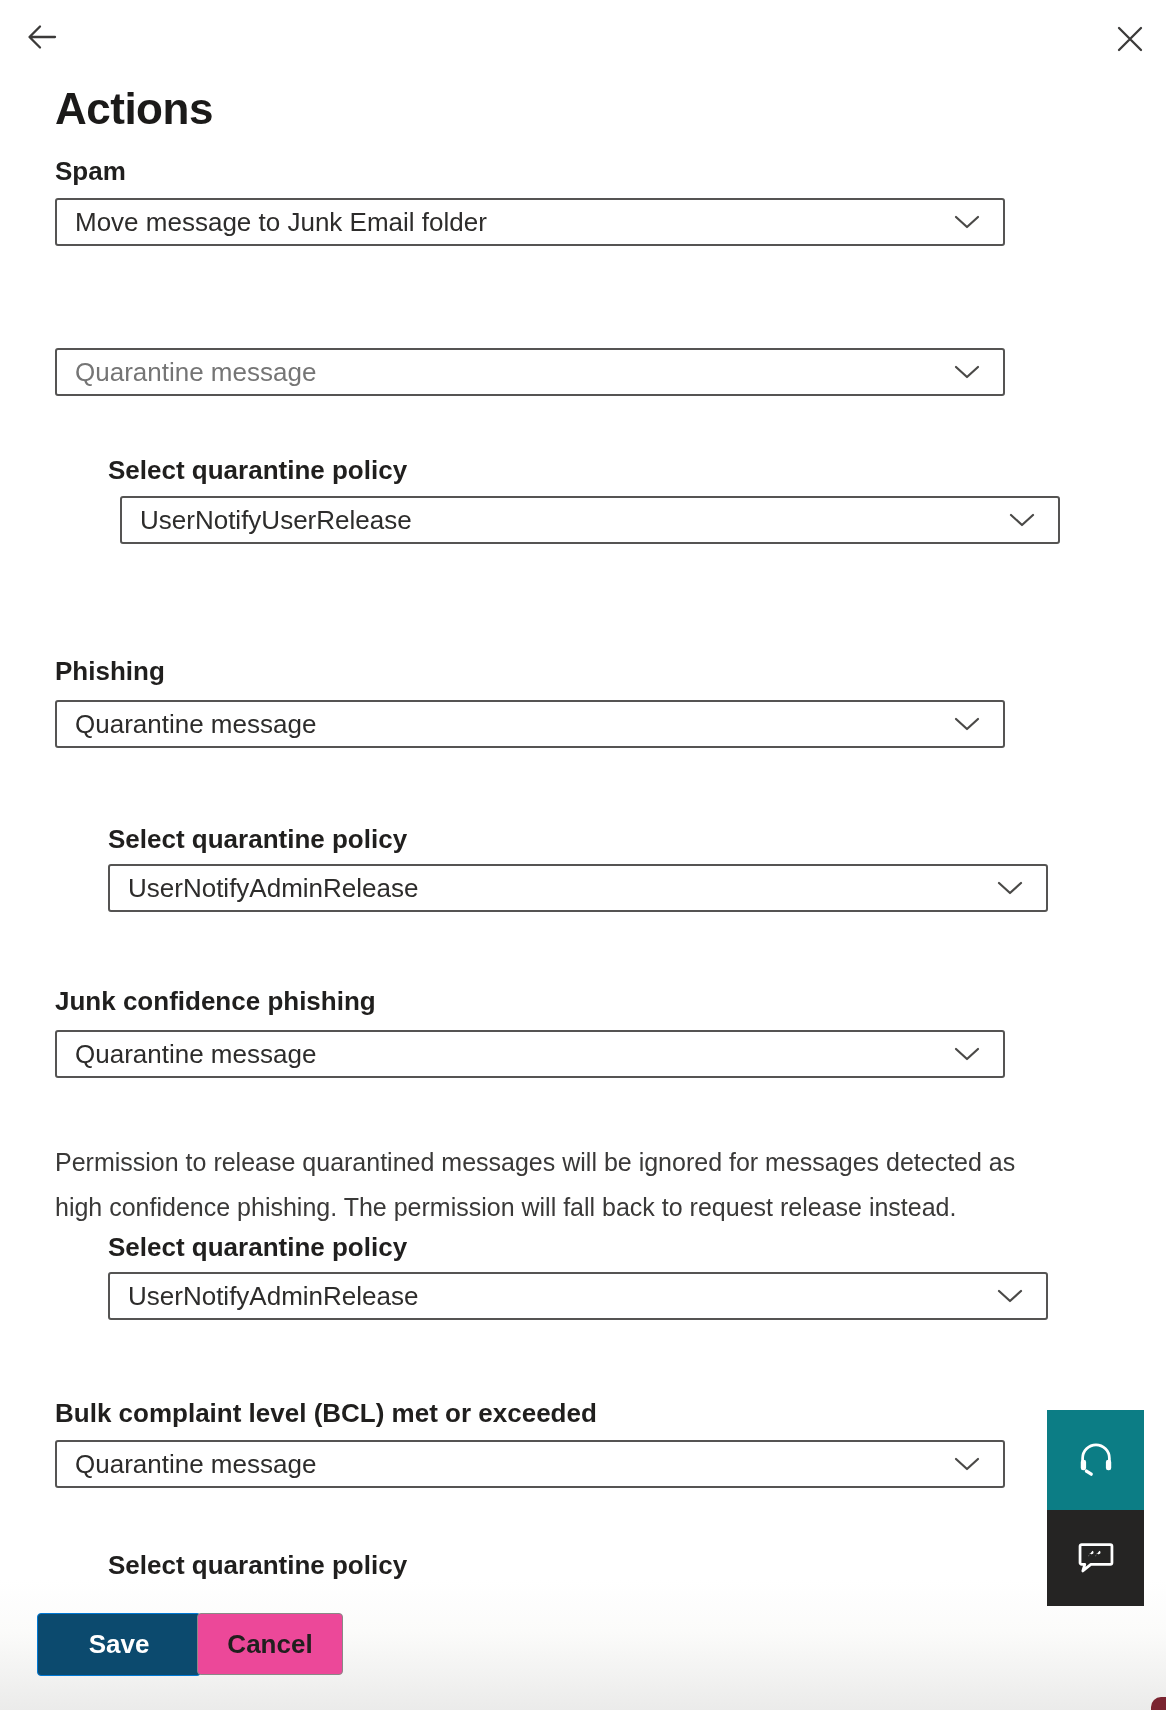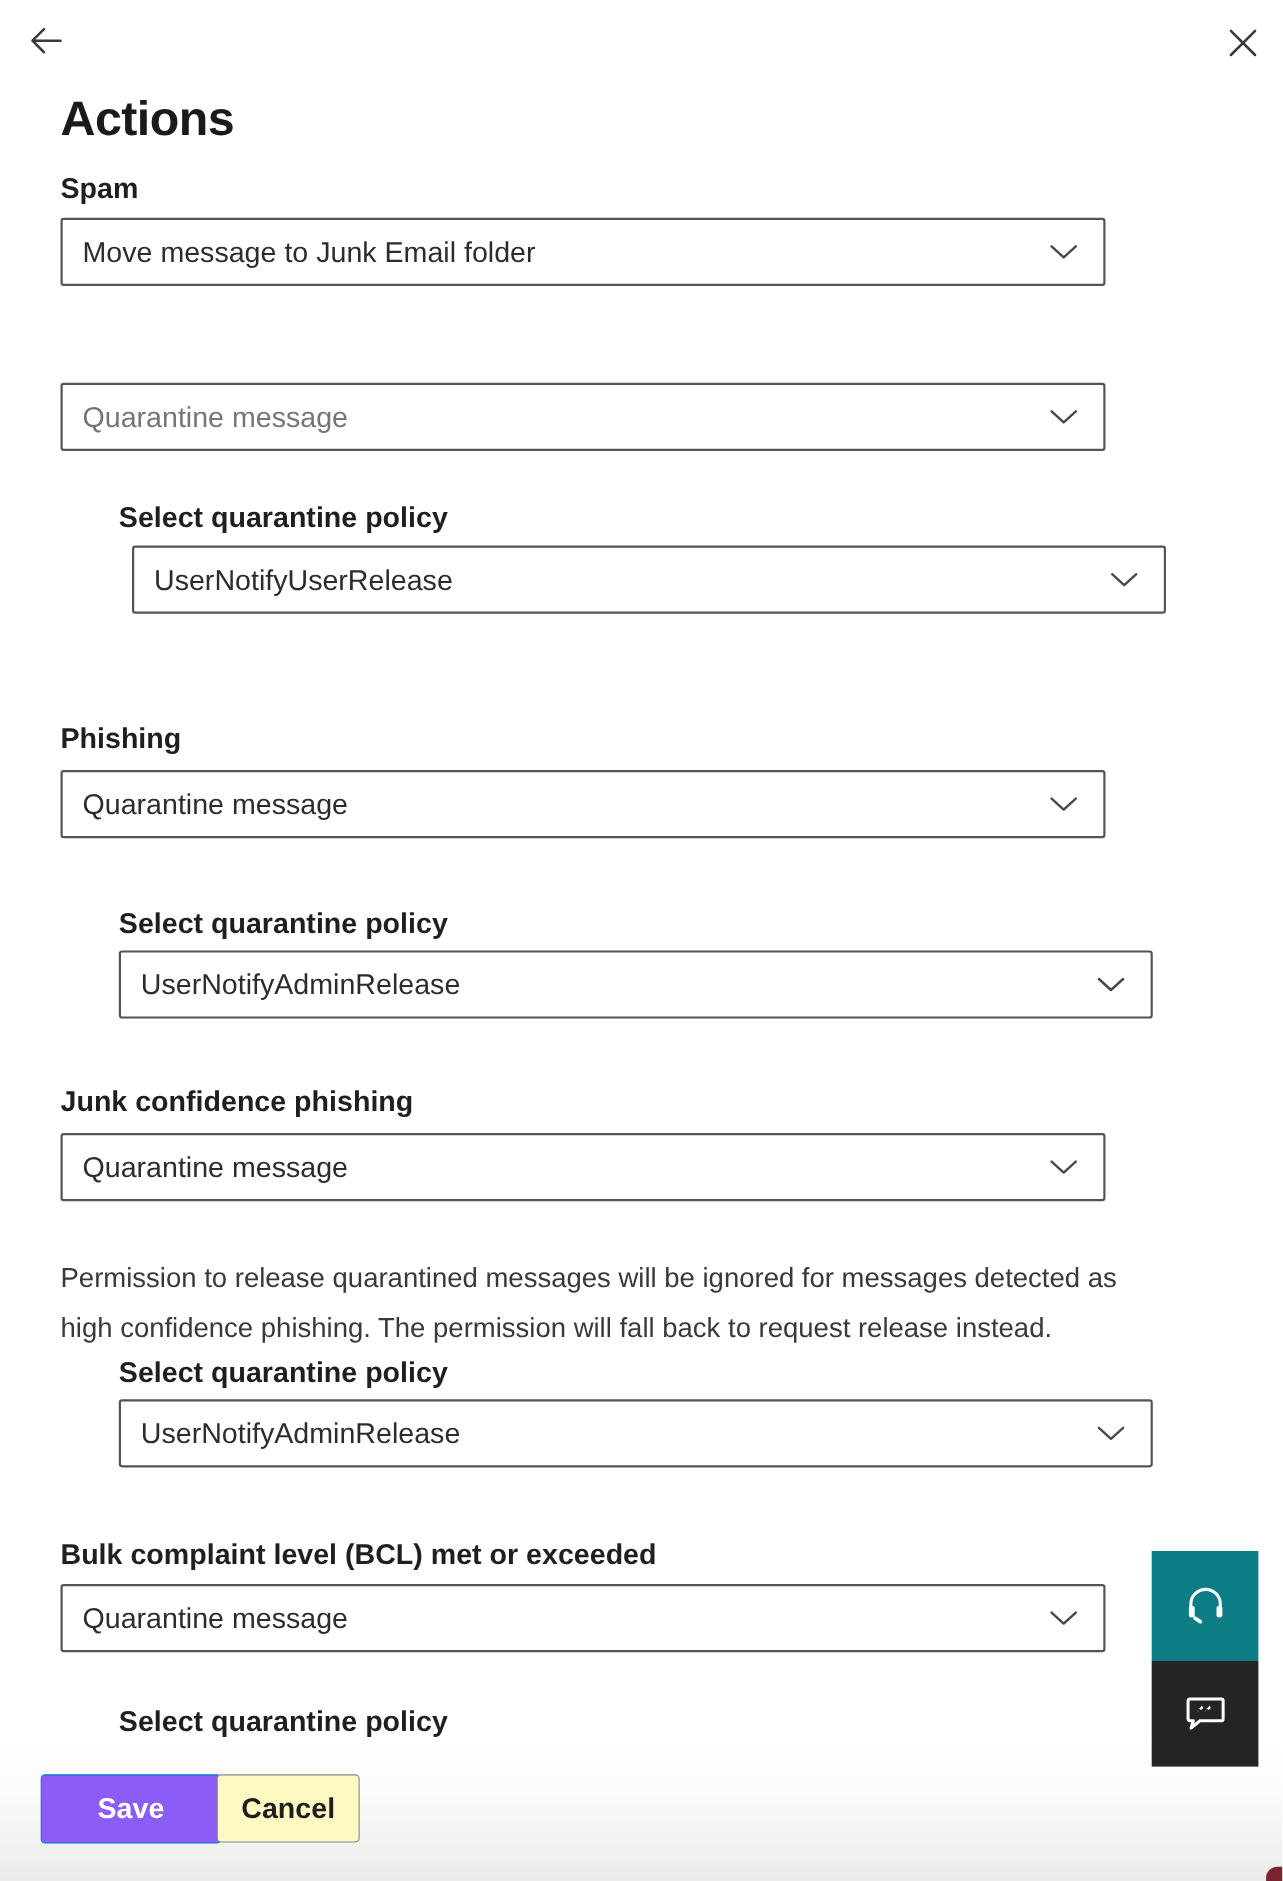--- a/index.html
+++ b/index.html
@@ -16,21 +16,21 @@
   }
   .page-title {
     position:absolute; left:55px; top:84px;
     font-size:44px; font-weight:700; color:#1b1a19; letter-spacing:-0.5px;
   }
   .field-label {
     position:absolute; font-size:26px; font-weight:600; color:#201f1e;
     white-space:nowrap;
   }
   .dropdown {
-    position:absolute; height:62px;
+    position:absolute; height:48px;
     border:2px solid #555453; border-radius:3px; background:#ffffff;
     display:flex; align-items:center;
     padding:0 60px 0 18px; cursor:pointer;
   }
   .dd-value {
     font-size:26px; color:#2d2c2b; white-space:nowrap; overflow:hidden;
   }
   .dd-value.placeholder { color:#757575; }
   .chevron {
     position:absolute; right:22px; top:50%; transform:translateY(-50%);
@@ -48,25 +48,25 @@
     position:absolute; left:0; top:1580px; width:1166px; height:130px;
     background:linear-gradient(180deg, #ffffff 0%, #fbfbfa 40%, #ebebea 100%);
   }
   .btn {
     position:absolute; border-radius:4px; font-size:26px;
     display:flex; align-items:center; justify-content:center; cursor:pointer;
     font-family:"Liberation Sans", sans-serif;
   }
   .btn-primary {
     left:37px; top:1613px; width:164px; height:63px;
-    background:#8b5cf6; border:1px solid #0078d4; color:#ffffff; font-weight:600;
+    background:#0c4a6e; border:1px solid #0078d4; color:#ffffff; font-weight:600;
   }
   .btn-default {
-    left:197px; top:1613px; width:130px; height:62px;
-    background:#fef9c3; border:1px solid #8a8886; color:#201f1e; font-weight:600;
+    left:197px; top:1613px; width:146px; height:62px;
+    background:#ec4899; border:1px solid #8a8886; color:#201f1e; font-weight:600;
   }
   .float-btn {
     position:absolute; left:1047px; width:97px; border:none; cursor:pointer;
     display:flex; align-items:center; justify-content:center;
   }
   .float-support { top:1410px; height:100px; background:#0c7d85; }
   .float-feedback { top:1510px; height:96px; background:#252423; }
   .corner-sliver {
     position:absolute; left:1151px; top:1697px; width:15px; height:13px;
     background:#7a2430; border-radius:10px 0 0 0;

